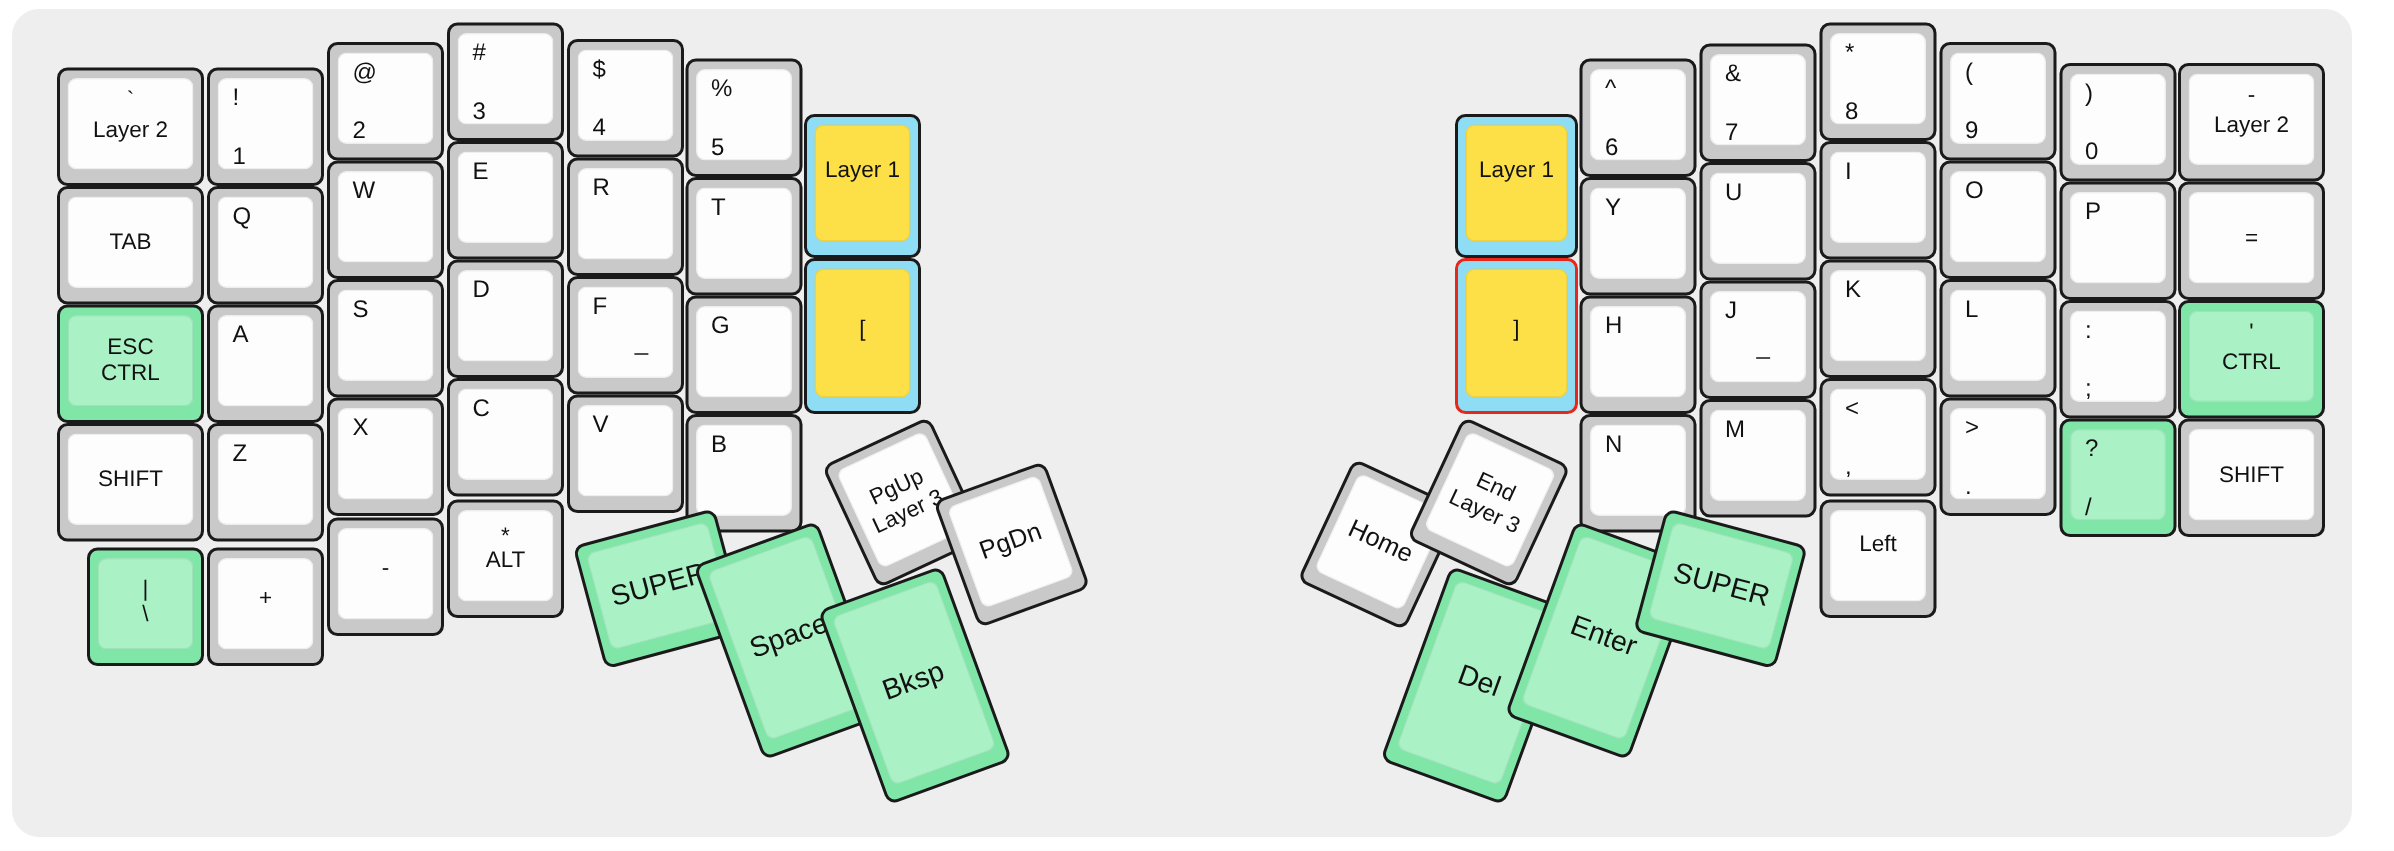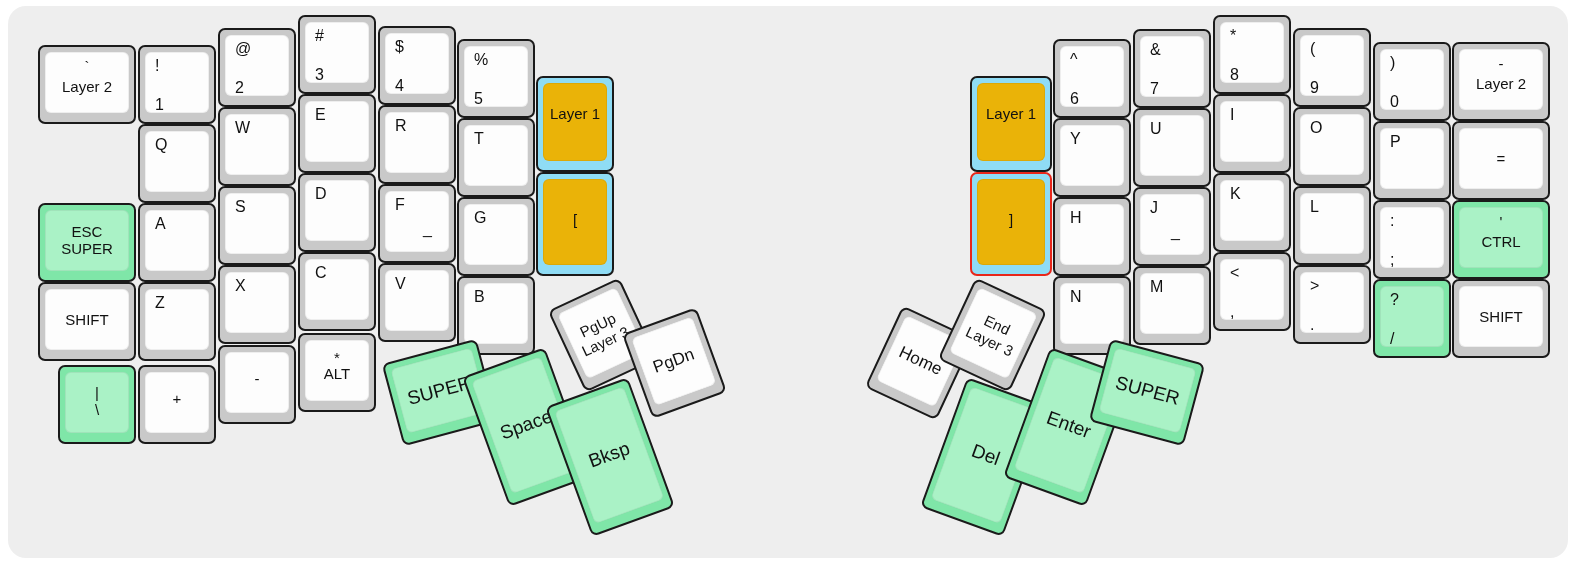--- a/index.html
+++ b/index.html
@@ -6,45 +6,50 @@
   html,body{margin:0;padding:0;background:#ffffff;}
   body{font-family:"Liberation Sans","DejaVu Sans",sans-serif;}
   #stage{position:relative;width:1596px;height:567px;overflow:hidden;background:#ffffff;}
   #panel{position:absolute;left:8px;top:6px;width:1560px;height:552px;background:#eeeeee;border-radius:18px;}
   .key{position:absolute;box-sizing:border-box;border:2px solid #1a1a1a;border-radius:7px;background:#c9c9c9;}
   .key > .cap{position:absolute;left:5px;top:5px;right:5px;bottom:9px;box-sizing:border-box;
      border-radius:6px;background:#fdfdfd;border:1px solid rgba(0,0,0,0.06);}
   .key.green{background:#7fe6a8;}
   .key.green > .cap{background:#aaf2c6;}
   .key.blue{background:#8fdcf5;}
-  .key.blue > .cap{background:#eab308;}
+  .key.blue > .cap{background:#fde047;}
   .key.sel{border-color:#e8261a;}
   .tl{position:absolute;left:9px;top:5px;text-align:left;font-size:16px;color:#111;line-height:1;}
   .bl{position:absolute;left:9px;top:44px;text-align:left;font-size:16px;color:#111;line-height:1;}
   .tc{position:absolute;left:0;right:0;top:6px;text-align:center;font-size:15px;color:#111;line-height:1;}
   .cc{position:absolute;left:0;right:0;top:50%;transform:translateY(-50%);text-align:center;
       font-size:15px;color:#111;line-height:1.18;white-space:pre;}
   .und{position:absolute;right:16px;bottom:14px;font-size:16px;color:#111;line-height:1;}
 </style>
 </head>
 <body>
 
 <div id="stage">
   <div id="panel"></div>
 
   <div class="key" style="left:38px;top:45px;width:98px;height:79px;">
     <div class="cap">
       <div class="tc">`</div>
       <div class="cc" style="top:58%">Layer 2</div>
     </div>
     </div>
+  <div class="key" style="left:38px;top:124px;width:98px;height:79px;">
+    <div class="cap">
+        <div class="cc">TAB</div>
+      </div>
+    </div>
   <div class="key green" style="left:38px;top:203px;width:98px;height:79px;">
     <div class="cap">
         <div class="cc">ESC
-SUPER</div>
+CTRL</div>
       </div>
     </div>
   <div class="key" style="left:38px;top:282px;width:98px;height:79px;">
     <div class="cap">
         <div class="cc">SHIFT</div>
       </div>
     </div>
   <div class="key green" style="left:58px;top:365px;width:78px;height:79px;">
     <div class="cap">
       <div class="tc" style="top:12px">|</div>
@@ -292,20 +297,25 @@
     <div class="cap">
         <div class="tl">K</div>
       </div>
     </div>
   <div class="key" style="left:1213px;top:252px;width:78px;height:79px;">
     <div class="cap">
       <div class="tl">&lt;</div>
       <div class="bl">,</div>
       </div>
     </div>
+  <div class="key" style="left:1213px;top:333px;width:78px;height:79px;">
+    <div class="cap">
+        <div class="tc" style="top:14px">Left</div>
+      </div>
+    </div>
 
   <div class="key" style="left:1293px;top:28px;width:78px;height:79px;">
     <div class="cap">
       <div class="tl">(</div>
       <div class="bl">9</div>
       </div>
     </div>
   <div class="key" style="left:1293px;top:107px;width:78px;height:79px;">
     <div class="cap">
         <div class="tl">O</div>

